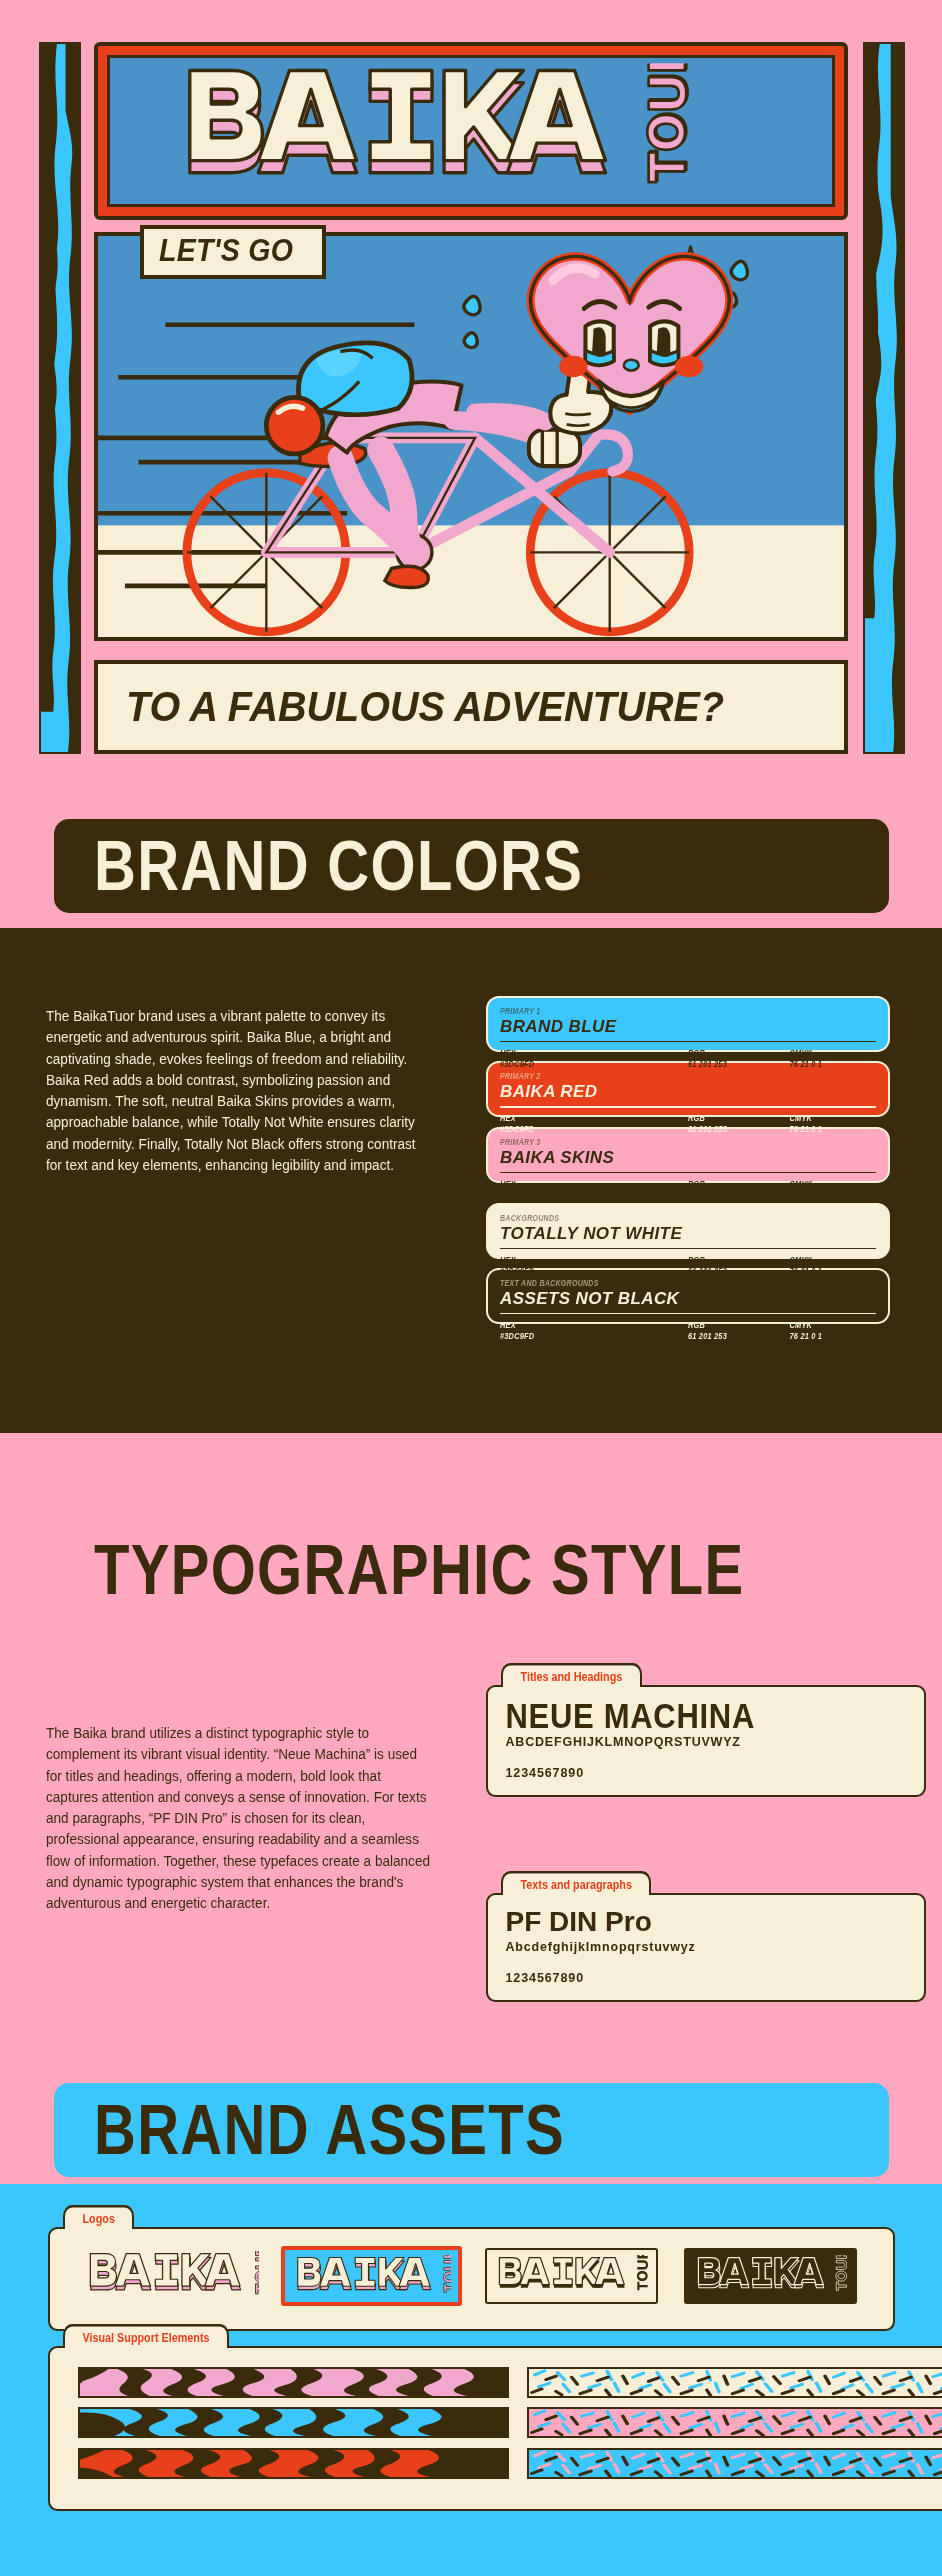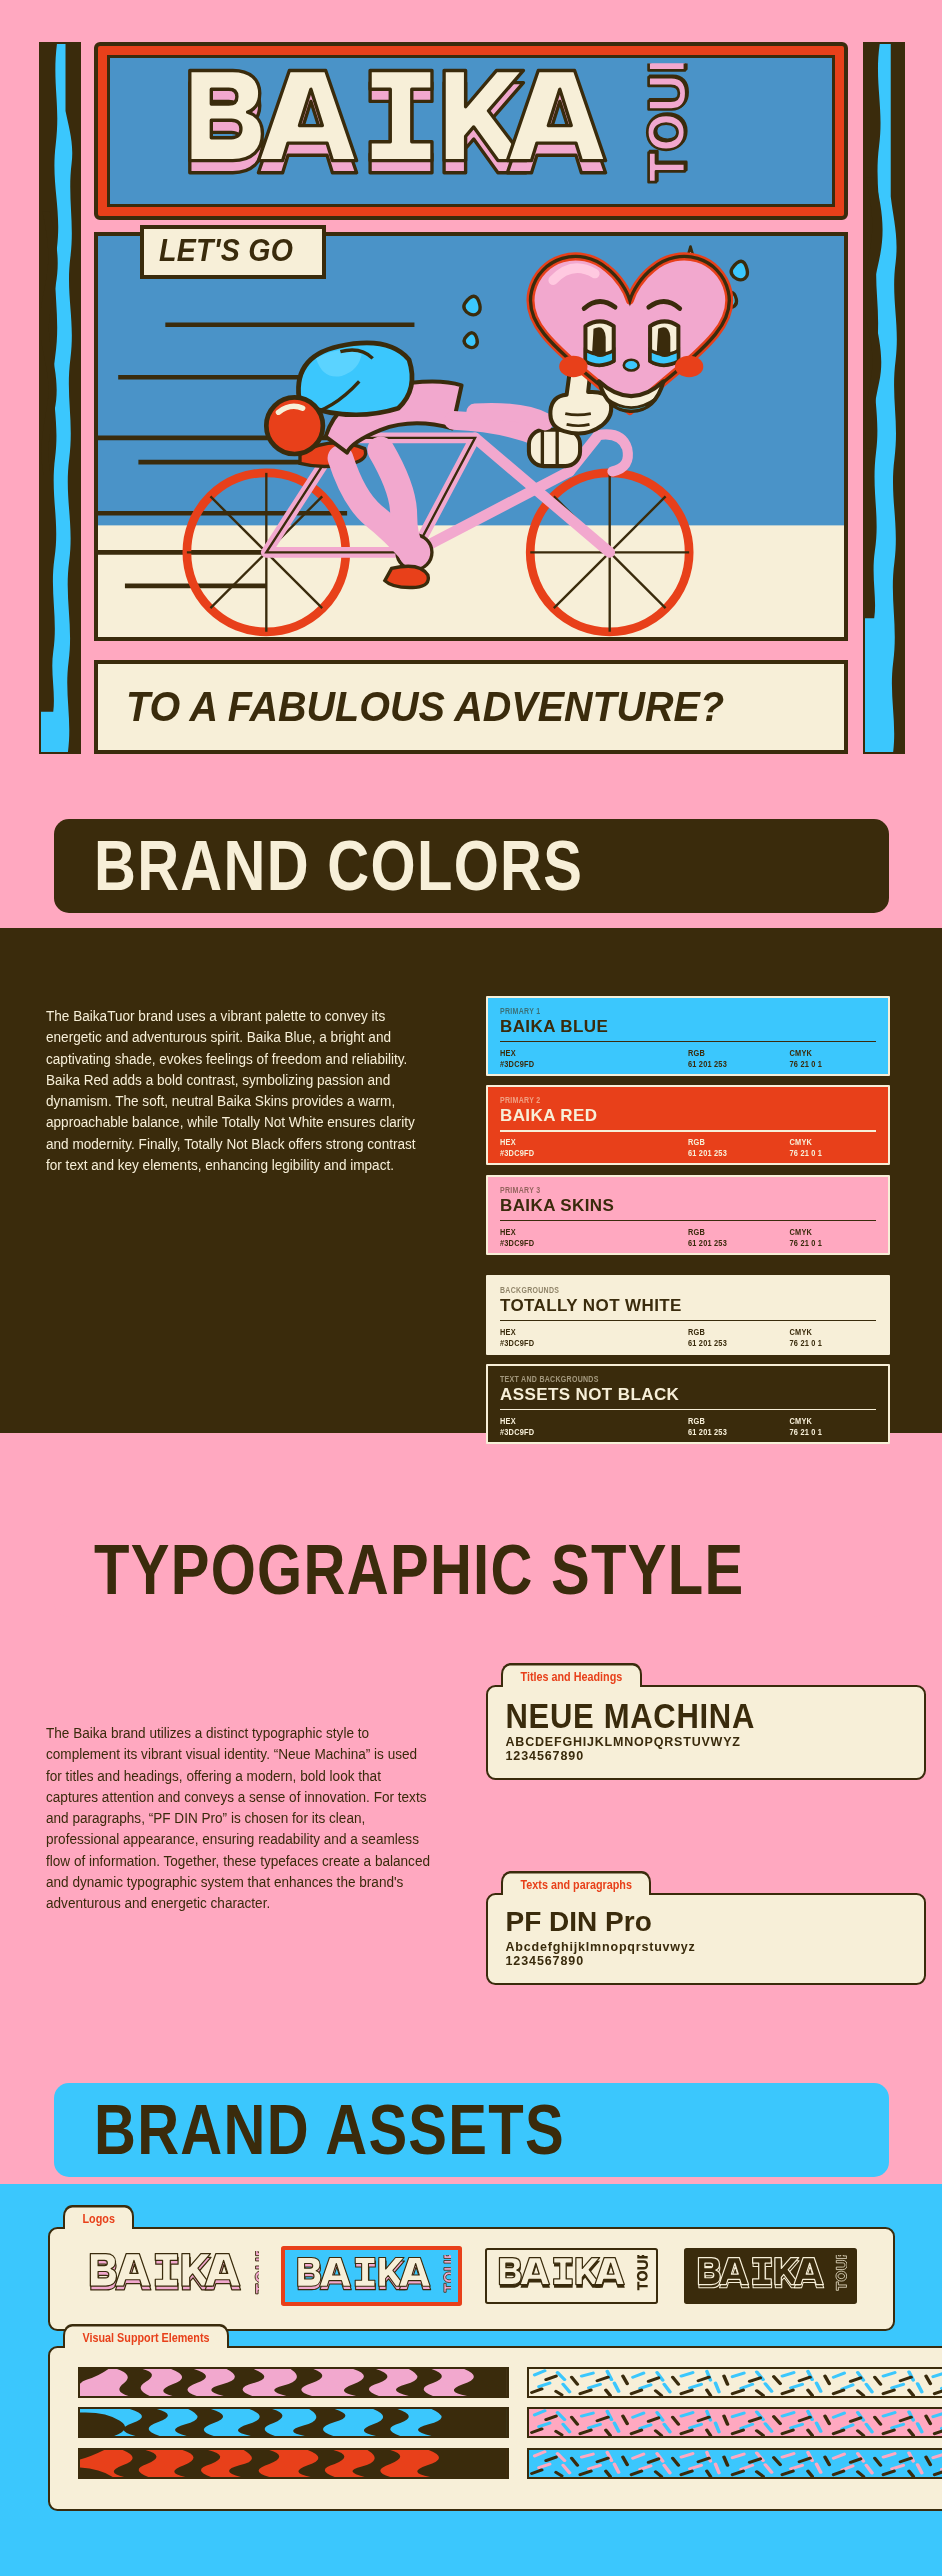--- a/index.html
+++ b/index.html
@@ -92,22 +92,22 @@
   #sec-colors { top:928px; height:505px; background:#3A2B0C; }
   #colors-copy {
     position:absolute; left:46px; top:1006px; width:397px;
     color:#F7EFD8; font-size:14px; line-height:1.52;
     font-family:"Liberation Sans Narrow","Liberation Sans",sans-serif;
     transform:scaleX(.97); transform-origin:left top;
   }
 
   #swatches { position:absolute; left:486px; top:996px; width:404px; }
   .swatch {
-    border:2px solid #F7EFD8; border-radius:1px;
-    padding:8px 12px 8px 12px; margin-bottom:9.4px; height:80px;
+    border:2px solid #F7EFD8; border-radius:13px;
+    padding:8px 12px 8px 12px; margin-bottom:9.4px; height:56px;font-style:italic;
   }
   .sw-cat {
     font-family:"Liberation Sans Narrow","Liberation Sans",sans-serif;
     font-weight:700; font-size:7px; letter-spacing:0.3px; opacity:.55;
     transform:scaleY(1.25); transform-origin:left top; display:block;
   }
   .sw-name {
     font-family:"Liberation Sans Narrow","Liberation Sans",sans-serif;
     font-weight:700; font-size:17px; letter-spacing:0.4px; margin-top:4px;
     padding-bottom:2.7px; display:block;
@@ -153,21 +153,21 @@
     margin-top:-2px; padding:12px 17.5px 15px 17.5px; position:relative; z-index:1;
   }
   .fnt-name {
     font-family:"Liberation Sans Narrow","Liberation Sans",sans-serif;
     font-weight:700; color:#3A2B0C; line-height:1.04;
   }
   .fnt-big  { font-size:31px; letter-spacing:0.7px; transform:scaleY(1.12); transform-origin:left top; display:block; }
   .fnt-big2 { font-size:28px; letter-spacing:0px; display:block; }
   .fnt-set  { font-size:12.5px; letter-spacing:0.8px; font-weight:700; margin-top:4px;
               font-family:"Liberation Sans Narrow","Liberation Sans",sans-serif; color:#3A2B0C; display:block; }
-  .fnt-set2 { font-size:12.5px; letter-spacing:0.9px; margin-top:0; display:block;
+  .fnt-set2 { font-size:12.5px; letter-spacing:0.9px; margin-top:17px; display:block;
               font-family:"Liberation Sans Narrow","Liberation Sans",sans-serif; font-weight:700; color:#3A2B0C; }
 
   #tc-titles { left:486px; top:1667px; }
   #tc-texts  { left:486px; top:1875px; }
 
   
   #sec-assets { top:2184px; height:392px; background:#3BC7FD; }
 
   #logos-card { position:absolute; left:48px; top:2209px; width:847px; }
   #vse-card   { position:absolute; left:48px; top:2328px; width:940px; }
@@ -393,21 +393,21 @@
 <div class="head-banner" id="hb-colors">
   <span>BRAND COLORS</span>
 </div>
 
 <p id="colors-copy">The BaikaTuor brand uses a vibrant palette to convey its energetic and adventurous spirit. Baika Blue, a bright and captivating shade, evokes feelings of freedom and reliability. Baika Red adds a bold contrast, symbolizing passion and dynamism. The soft, neutral Baika Skins provides a warm, approachable balance, while Totally Not White ensures clarity and modernity. Finally, Totally Not Black offers strong contrast for text and key elements, enhancing legibility and impact.</p>
 
 <div id="swatches">
 
   <div class="swatch sw-blue">
     <span class="sw-cat">PRIMARY 1</span>
-    <span class="sw-name">BAIKA BLUE</span>
+    <span class="sw-name">BRAND BLUE</span>
     <div class="sw-rule"></div>
     <div class="sw-vals">
       <div class="c1">
           <span class="k">HEX</span>
           <span class="v">#3DC9FD</span>
         </div>
       <div class="c2">
           <span class="k">RGB</span>
           <span class="v">61  201  253</span>
         </div>

